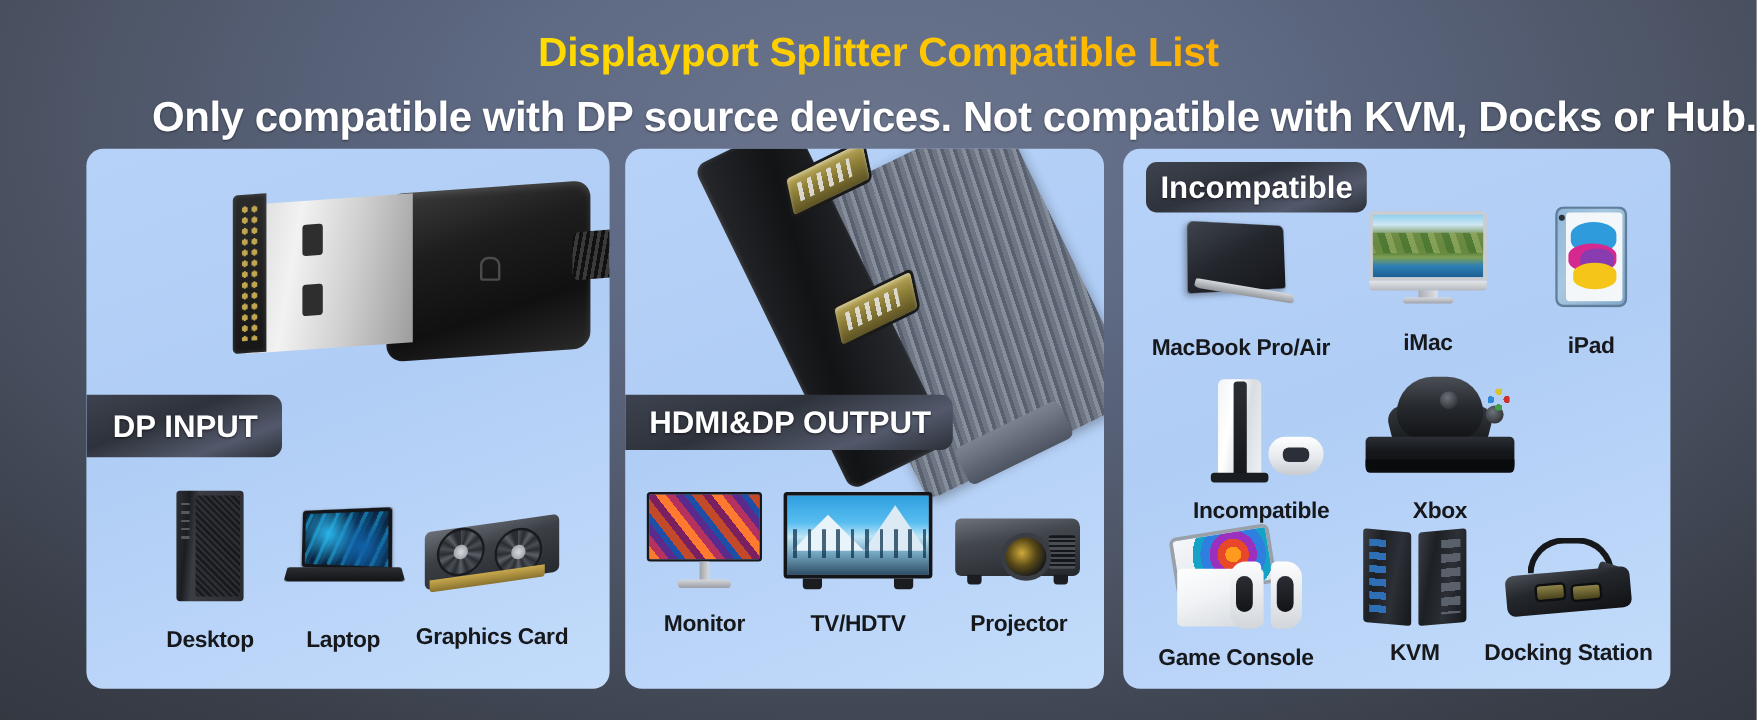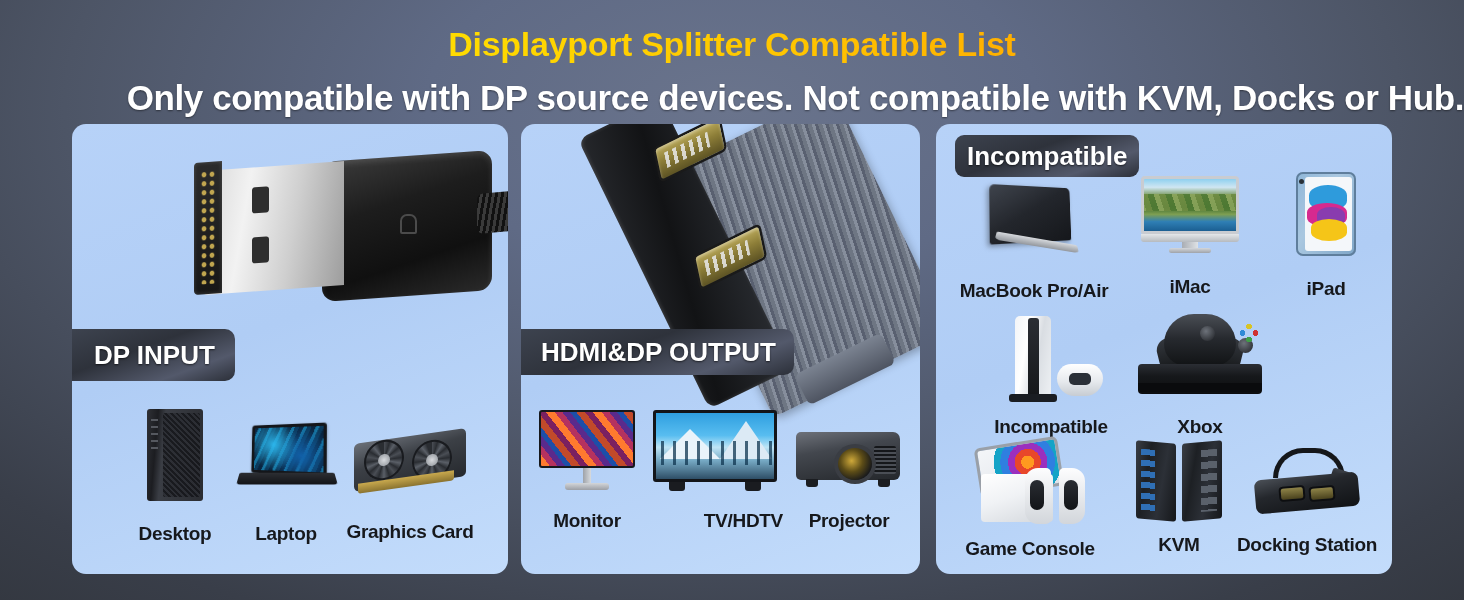--- a/index.html
+++ b/index.html
@@ -591,21 +591,21 @@
     <div class="tile" style="left:126px; top:286px; width:136px;">
       <div class="art tv" style="margin:0 auto;">
         <div class="tv-screen">
           <div class="tv-mtn-l"></div>
           <div class="tv-mtn-r"></div>
           <div class="tv-trees"></div>
         </div>
         <div class="tv-stand-l"></div>
         <div class="tv-stand-r"></div>
       </div>
-      <div class="caption" style="margin-top:14px;text-align:right;">TV/HDTV</div>
+      <div class="caption" style="margin-top:14px;">TV/HDTV</div>
     </div>
 
     <div class="tile" style="left:266px; top:300px; width:124px;">
       <div class="art projector" style="margin:0 auto;">
         <div class="pj-body">
             <div class="pj-vent"></div>
           </div>
         <div class="pj-lens"></div>
         <div class="pj-foot" id="pj-foot-l"></div>
         <div class="pj-foot" id="pj-foot-r"></div>

